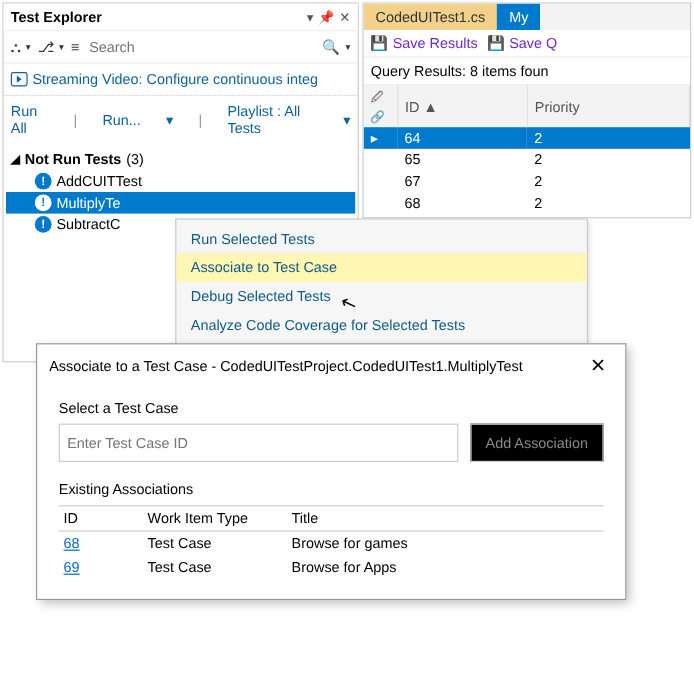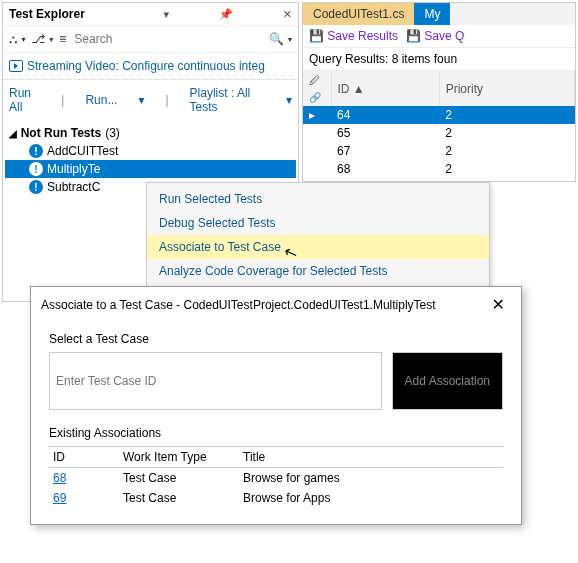--- a/index.html
+++ b/index.html
@@ -1,20 +1,20 @@
 <!DOCTYPE html>
 <html><head>
 <meta charset="utf-8">
 <style>
   * { box-sizing: border-box; margin: 0; padding: 0; font-family: "Segoe UI", Tahoma, sans-serif; font-size: 12px; }
   body { background: #fff; width: 578px; height: 563px; position: relative; overflow: hidden; }
   
   
   .test-explorer { position: absolute; left: 2px; top: 2px; width: 297px; height: 300px; border: 1px solid #ccc; background: #fff; }
-  .te-title { background: #fff; padding: 4px 6px; display: flex; align-items: flex-end; border-bottom: 1px solid #eee; gap: 46px; }
+  .te-title { background: #fff; padding: 4px 6px; display: flex; align-items: flex-end; border-bottom: 1px solid #eee; }
   .te-title .title-text { font-weight: bold; flex: 1; }
   .te-title .win-icon { margin-left: 4px; color: #555; font-size: 11px; }
   .te-toolbar { padding: 4px 6px; display: flex; align-items: center; gap: 6px; border-bottom: 1px solid #eee; }
   .te-toolbar .tb-icon { color: #333; }
   .te-toolbar .dd { font-size: 8px; color: #333; margin-left: -2px; }
   .search-box { flex: 1; border: none; outline: none; color: #888; padding: 2px; }
   .search-icon { color: #888; }
   .video-link { padding: 6px 6px; color: #0e639c; border-bottom: 1px dotted #ccc; display: flex; align-items: center; gap: 4px; }
   .video-icon { width: 14px; height: 12px; border: 1px solid #0e639c; border-radius: 2px; display: inline-flex; align-items: center; justify-content: center; }
   .video-icon::after { content: ""; border-left: 4px solid #0e639c; border-top: 3px solid transparent; border-bottom: 3px solid transparent; }
@@ -51,21 +51,21 @@
   .cursor { position: absolute; left: 284px; top: 243px; font-size: 16px; color: #000; transform: rotate(-20deg); pointer-events: none; }
   
   
   .dialog { position: absolute; left: 30px; top: 286px; width: 492px; background: #fff; border: 1px solid #999; box-shadow: 3px 3px 8px rgba(0,0,0,.25); }
   .dlg-title { display: flex; align-items: center; padding: 8px 10px; }
   .dlg-title .t { flex: 1; }
   .dlg-close { font-size: 16px; padding: 0 6px; }
   .dlg-body { padding: 10px 18px 16px; }
   .dlg-label { margin-bottom: 6px; }
   .dlg-row { display: flex; gap: 10px; margin-bottom: 16px; }
-  .dlg-input { flex: 1; border: 1px solid #ccc; padding: 21px 6px; color: #888; }
+  .dlg-input { flex: 1; border: 1px solid #ccc; padding: 8px 6px; color: #888; }
   .dlg-btn { border: 1px solid #ccc; background: #000000; padding: 4px 12px; color: #888; }
   .assoc-table { width: 100%; border-collapse: collapse; }
   .assoc-table th { text-align: left; font-weight: normal; padding: 3px 4px; border-top: 1px solid #ccc; border-bottom: 1px solid #ccc; }
   .assoc-table td { padding: 3px 4px; }
   .assoc-table td.id a { color: #0066cc; text-decoration: underline; }
   .dlg-footer { display: flex; justify-content: flex-end; gap: 8px; margin-top: 14px; }
   .dlg-footer .btn { border: 1px solid #aaa; padding: 4px 24px; background: #f5f5f5; color: #555; }
   .dlg-footer .btn.primary { background: #e1e1e1; color: #000; border-color: #888; }
 </style>
 </head>
@@ -158,22 +158,22 @@
           <td></td>
           <td>68</td>
           <td>2</td>
         </tr>
   </tbody>
     </table>
 </div>
 
 <div class="ctx-menu">
   <div class="ctx-item">Run Selected Tests</div>
+  <div class="ctx-item hl">Associate to Test Case</div>
   <div class="ctx-item">Debug Selected Tests</div>
-  <div class="ctx-item hl">Associate to Test Case</div>
   <div class="ctx-item">Analyze Code Coverage for Selected Tests</div>
   <div class="ctx-item">Profile Test</div>
 </div>
 <div class="cursor">↖</div>
 
 <div class="dialog">
   <div class="dlg-title">
     <span class="t">Associate to a Test Case - CodedUITestProject.CodedUITest1.MultiplyTest</span>
     <span class="dlg-close">✕</span>
   </div>

